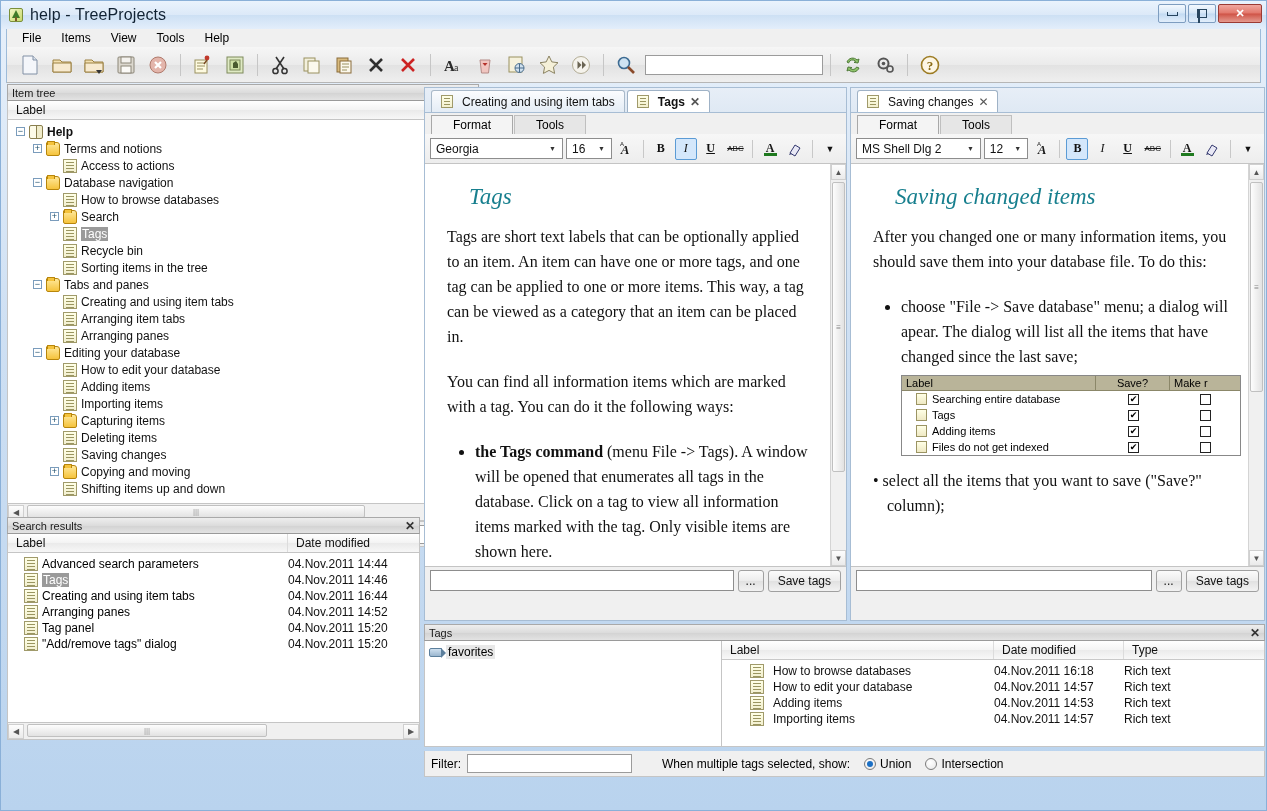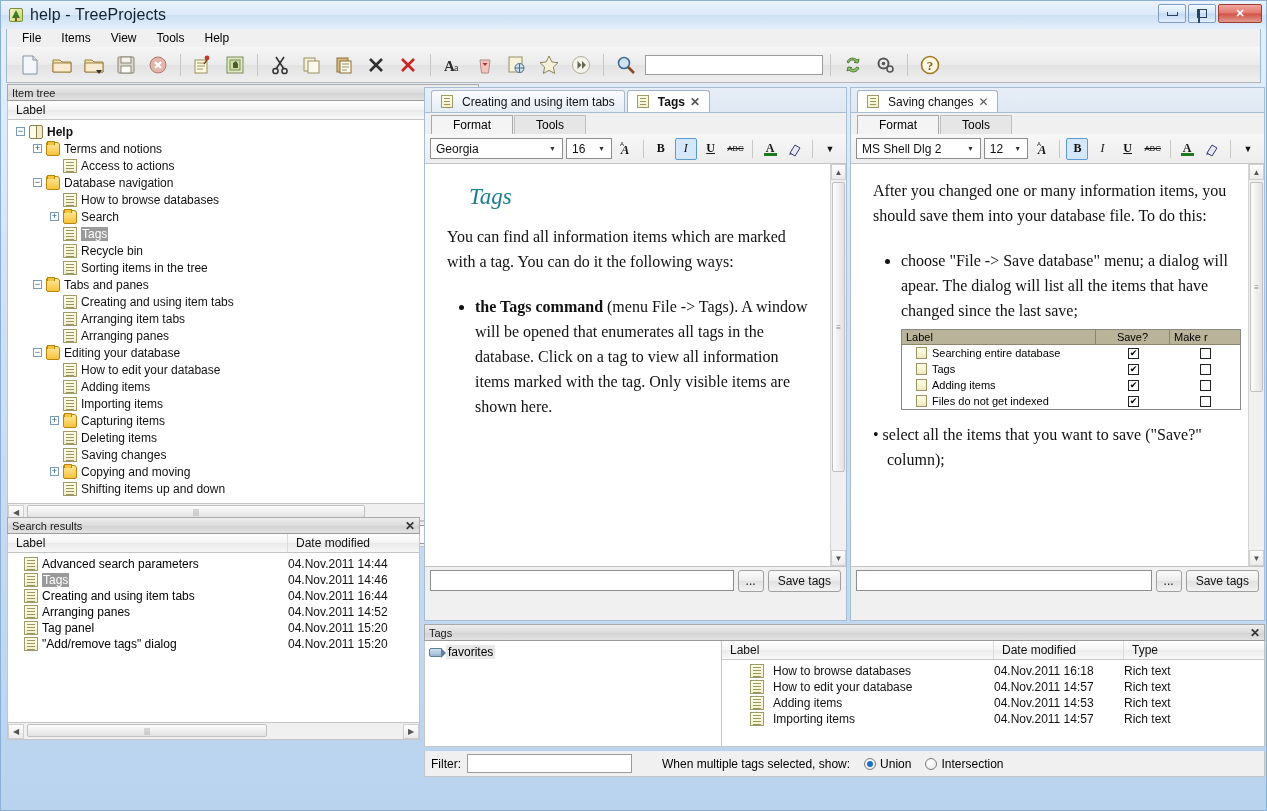--- a/index.html
+++ b/index.html
@@ -759,20 +759,21 @@
             <path d="M3 13l5-8 5 3-5 8z" fill="#e8e8f5" stroke="#33386e"></path>
             <path d="M3 13l-1 2 3-1z" fill="#33386e"></path>
           </svg>
       </div>
       <div class="fsep"></div>
       <div class="fbtn" style="margin-left:auto;font-size:9px">▼</div>
     </div>
     <div class="doc-area" style="height:402px">
       <div class="doc-inner" style="padding-right:36px">
         <div class="doc-h1">Tags</div>
+        <p class="doc-p">Tags are short text labels that can be optionally applied to an item. An item can have one or more tags, and one tag can be applied to one or more items. This way, a tag can be viewed as a category that an item can be placed in.</p>
         <p class="doc-p">You can find all information items which are marked with a tag. You can do it the following ways:</p>
         <ul class="doc-ul">
           <li><b>the Tags command</b><span> (menu File -&gt; Tags). A window will be opened that enumerates all tags in the database. Click on a tag to view all information items marked with the tag. Only visible items are shown here.</span></li>
 
         </ul>
       </div>
       <div class="vscroll">
         <div class="arr">▲</div>
         <div class="thumb" style="top:18px;height:290px;">≡</div>
         <div class="arr" style="position:absolute;left:0;right:0;bottom:0">▼</div>
@@ -828,20 +829,21 @@
         <svg width="17" height="17" viewBox="0 0 17 17">
             <path d="M3 13l5-8 5 3-5 8z" fill="#e8e8f5" stroke="#33386e"></path>
             <path d="M3 13l-1 2 3-1z" fill="#33386e"></path>
           </svg>
       </div>
       <div class="fsep"></div>
       <div class="fbtn" style="margin-left:auto;font-size:9px">▼</div>
     </div>
     <div class="doc-area" style="height:402px">
       <div class="doc-inner" style="padding-right:30px">
+        <div class="doc-h1">Saving changed items</div>
         <p class="doc-p">After you changed one or many information items, you should save them into your database file. To do this:</p>
         <ul class="doc-ul">
           <li>choose "File -&gt; Save database" menu; a dialog will apear. The dialog will list all the items that have changed since the last save;</li>
         </ul>
         <div class="inner-table">
           <div class="it-head">
             <div style="flex:1">Label</div>
             <div style="width:74px;justify-content:center;padding-left:0">Save?</div>
             <div style="width:70px;border-right:none">Make r</div>
           </div>

